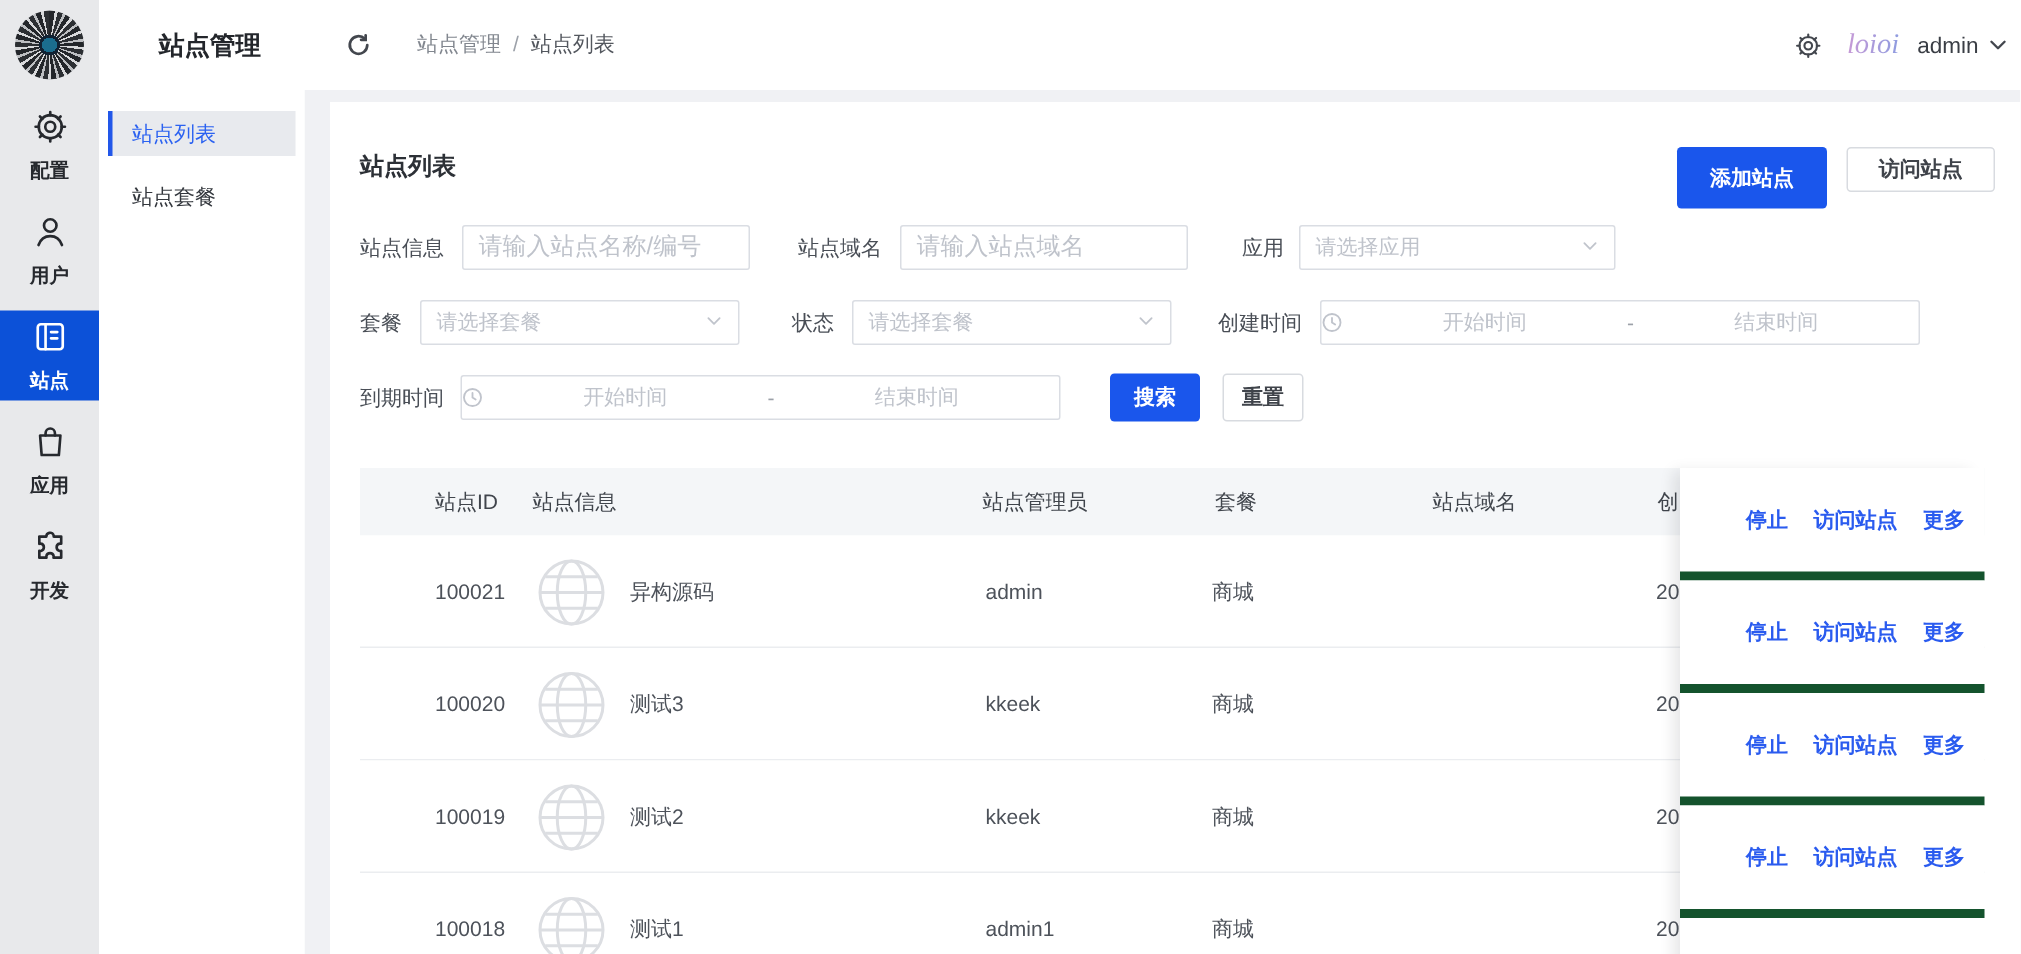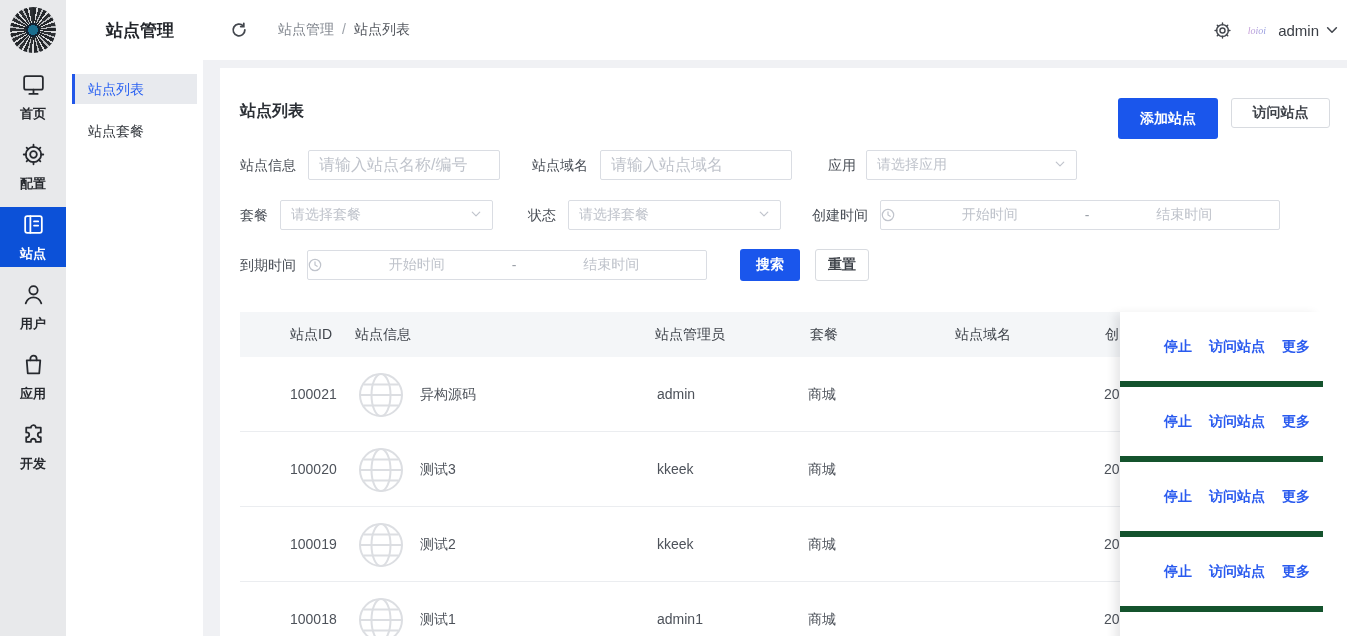--- a/index.html
+++ b/index.html
@@ -24,21 +24,21 @@
   .hdr { position:absolute; left:66px; top:0; right:0; height:60px; background:#fff; display:flex; align-items:center; padding:0 8px 0 40px; z-index:20; }
   .app-title { font-size:17px; font-weight:700; color:#23262b; }
   .refresh { margin-left:56px; width:18px; height:18px; cursor:pointer; }
   .refresh svg { width:18px; height:18px; stroke:#43474e; fill:none; stroke-width:2; stroke-linecap:round; }
   .crumb { margin-left:30px; color:#82878f; }
   .crumb .cur { color:#53575e; }
   .crumb .sep { margin:0 8px; color:#9ca1a9; }
   .hdr-spacer { flex:1; }
   .gear { width:19px; height:19px; cursor:pointer; }
   .gear svg { width:19px; height:19px; stroke:#43474e; fill:none; stroke-width:1.8; stroke-linecap:round; }
-  .brand-script { margin-left:16px; font-family:"Liberation Serif","DejaVu Serif",serif; font-style:italic; font-size:10px; background:linear-gradient(90deg,#c79ad6,#8f9ce0); -webkit-background-clip:text; background-clip:text; color:transparent; }
+  .brand-script { margin-left:16px; font-family:"Liberation Serif","DejaVu Serif",serif; font-style:italic; font-size:19px; background:linear-gradient(90deg,#c79ad6,#8f9ce0); -webkit-background-clip:text; background-clip:text; color:transparent; }
   .username { margin-left:12px; font-size:15px; color:#3a3e45; cursor:pointer; }
   .chev { margin-left:6px; width:14px; height:14px; cursor:pointer; }
   .chev svg { width:14px; height:14px; stroke:#43474e; fill:none; stroke-width:1.8; stroke-linecap:round; stroke-linejoin:round; }
 
   
   .subnav { position:absolute; left:66px; top:60px; width:137px; bottom:0; background:#fff; z-index:10; padding-top:14px; }
   .sub-item { height:30px; line-height:30px; margin:0 6px 12px; padding-left:16px; color:#33373d; cursor:pointer; }
   .sub-item.active { background:#e8eaee; border-left:3px solid #2257e9; padding-left:13px; color:#2b62f1; }
 
   
@@ -85,46 +85,39 @@
 </head>
 <body>
 
 <div class="app">
 
   <div class="rail">
     <div class="logo"></div>
     <div class="rail-items">
       <div class="rail-item">
         <span><svg viewBox="0 0 24 24">
-              <rect x="3" y="4" width="18" height="13" rx="2"></rect>
-              <path d="M12 17v4M8 21h8"></path>
-            </svg></span>
-        <span class="lbl">首页</span>
-      </div>
-      <div class="rail-item">
-        <span><svg viewBox="0 0 24 24">
               <circle cx="12" cy="12" r="3.2"></circle>
               <circle cx="12" cy="12" r="7.4"></circle>
               <path d="M12 2.6v2.2M12 19.2v2.2M2.6 12h2.2M19.2 12h2.2M5.4 5.4l1.6 1.6M17 17l1.6 1.6M18.6 5.4L17 7M7 17l-1.6 1.6"></path>
             </svg></span>
         <span class="lbl">配置</span>
       </div>
+      <div class="rail-item">
+        <span><svg viewBox="0 0 24 24">
+              <circle cx="12" cy="8" r="4"></circle>
+              <path d="M4.5 20.5c1.4-4 4-5.7 7.5-5.7s6.1 1.7 7.5 5.7"></path>
+            </svg></span>
+        <span class="lbl">用户</span>
+      </div>
       <div class="rail-item active">
         <span><svg viewBox="0 0 24 24">
               <rect x="4" y="4" width="16" height="16" rx="2"></rect>
               <path d="M9 4v16M12.5 9h4M12.5 13h4"></path>
             </svg></span>
         <span class="lbl">站点</span>
-      </div>
-      <div class="rail-item">
-        <span><svg viewBox="0 0 24 24">
-              <circle cx="12" cy="8" r="4"></circle>
-              <path d="M4.5 20.5c1.4-4 4-5.7 7.5-5.7s6.1 1.7 7.5 5.7"></path>
-            </svg></span>
-        <span class="lbl">用户</span>
       </div>
       <div class="rail-item">
         <span><svg viewBox="0 0 24 24">
               <path d="M5.5 8h13l-1 12.5h-11L5.5 8z"></path>
               <path d="M9 8V6.5a3 3 0 0 1 6 0V8"></path>
             </svg></span>
         <span class="lbl">应用</span>
       </div>
       <div class="rail-item">
         <span><svg viewBox="0 0 24 24">

